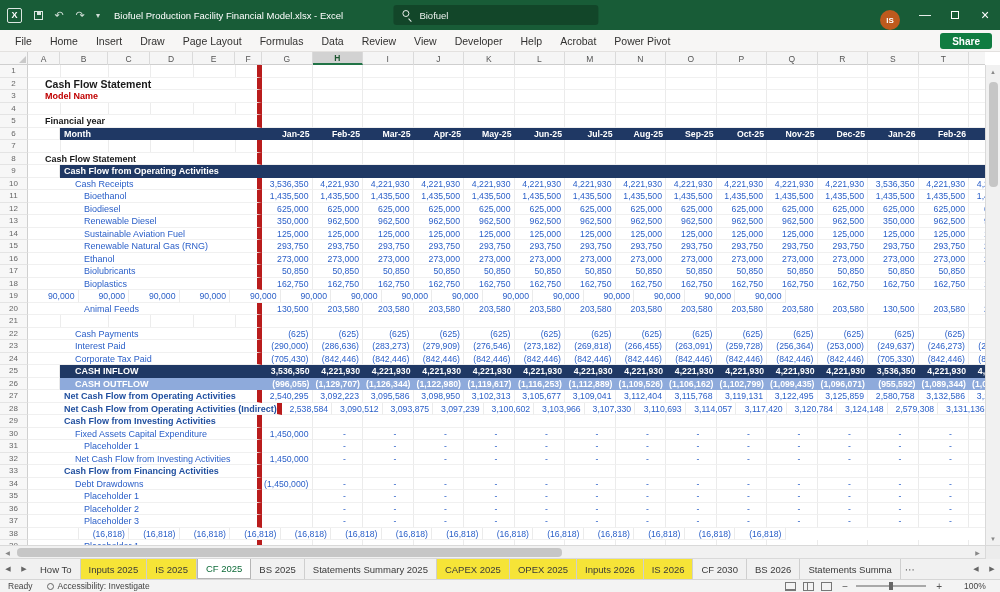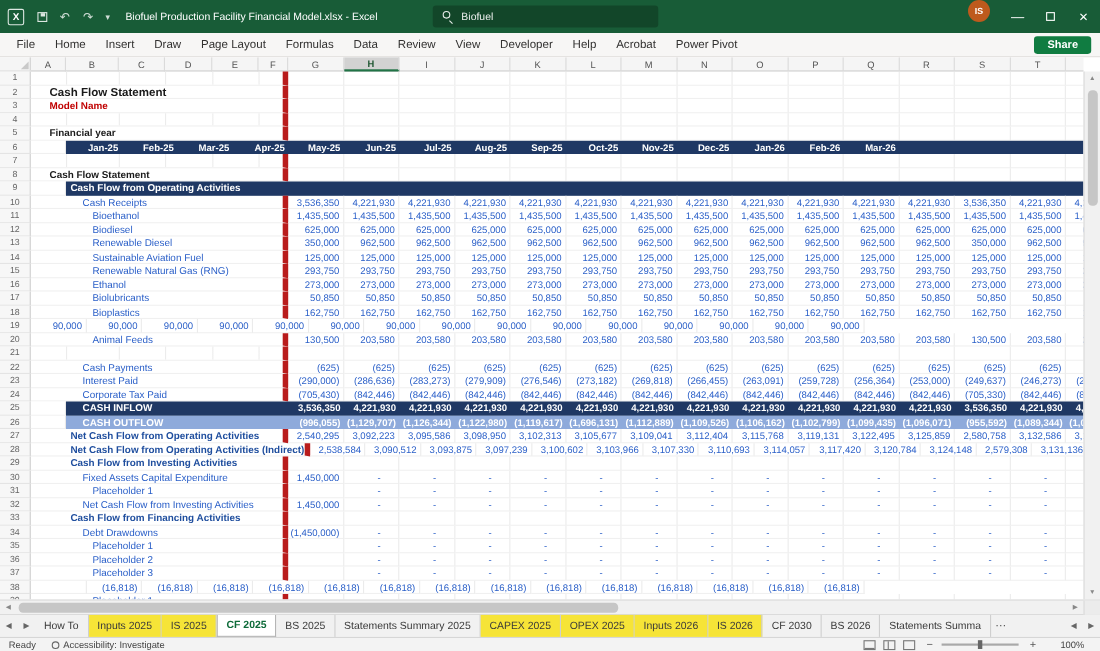--- a/index.html
+++ b/index.html
@@ -15,21 +15,21 @@
   .titlebar{position:relative;height:30px;background:var(--green);display:flex;align-items:center;color:#fff;padding-left:7px;}
   .appicon{width:15px;height:15px;border:1px solid rgba(255,255,255,.85);border-radius:2px;font-size:9px;font-weight:700;display:flex;align-items:center;justify-content:center;margin-right:8px;}
   .tbicon{width:16px;height:16px;display:flex;align-items:center;justify-content:center;font-size:11px;color:rgba(255,255,255,.8);margin-right:5px;}
   .floppy{width:9px;height:9px;border:1px solid rgba(255,255,255,.85);position:relative;}
   .floppy:after{content:"";position:absolute;left:2px;top:0;width:4px;height:3px;background:rgba(255,255,255,.85);}
   .tbicon.chev{font-size:8px;width:10px;}
   .fname{font-size:9.5px;color:#fff;margin-left:6px;white-space:nowrap;}
   .searchbox{position:absolute;left:50%;transform:translateX(-52%);top:5px;width:205px;height:20px;background:rgba(0,0,0,.24);border-radius:3px;display:flex;align-items:center;padding-left:26px;font-size:9.5px;color:rgba(255,255,255,.92);}
   .mag{position:absolute;left:9px;top:5px;width:7px;height:7px;border:1.4px solid rgba(255,255,255,.9);border-radius:50%;}
   .mag:after{content:"";position:absolute;left:6px;top:7px;width:1.4px;height:4px;background:rgba(255,255,255,.9);transform:rotate(-45deg);}
-  .tbright{margin-left:auto;display:flex;align-items:flex-start;height:30px;}
+  .tbright{margin-left:auto;display:flex;align-items:flex-end;height:30px;}
   .avatar{width:20px;height:20px;border-radius:50%;background:#BE5A1D;color:#fff;font-size:8px;font-weight:700;display:flex;align-items:center;justify-content:center;margin-right:10px;}
   .winbtn{width:30px;height:30px;display:flex;align-items:center;justify-content:center;font-size:12px;color:#fff;}
   .winbtn .restorebox{width:8px;height:8px;border:1px solid #fff;display:block;}
   .winbtn.close{font-size:14px;}
 
   
   .menubar{height:22px;background:#F7F6F5;border-bottom:1px solid #E3E1DF;display:flex;align-items:center;padding-left:6px;position:relative;}
   .mtabs{display:flex;height:100%;}
   .mtab{padding:0 9px;font-size:10.5px;color:#323130;display:flex;align-items:center;cursor:default;}
   .share{position:absolute;right:8px;top:3px;height:16px;background:var(--green2);color:#fff;font-size:10px;border-radius:3px;padding:0 12px;display:flex;align-items:center;font-weight:700;}
@@ -79,21 +79,21 @@
   .htrack{flex:1;height:13px;display:flex;align-items:center;}
   .hthumb{width:545px;height:9px;background:#C6C6C6;border-radius:4px;margin-left:2px;}
   .hcorner{width:15px;height:13px;background:#ECECEC;border-left:1px solid #D9D9D9;}
 
   
   .tabbar{height:21px;background:#F1F1F1;border-top:1px solid #D9D9D9;display:flex;align-items:stretch;font-size:9.5px;color:#3a3a3a;}
   .tnav{width:16px;display:flex;align-items:center;justify-content:center;font-size:7px;color:#666;}
   .stabs{display:flex;}
   .stab{padding:0 8px;display:flex;align-items:center;border-right:1px solid #CFCFCF;white-space:nowrap;}
   .stab.yellow{background:var(--yellow);}
-  .stab.active{background:#fff;color:#0E6B39;font-weight:700;border:1px solid #B5B5B5;border-top:none;}
+  .stab.active{background:#fff;color:#0E6B39;font-weight:400;border:1px solid #B5B5B5;border-top:none;}
   .tmore{width:18px;display:flex;align-items:center;justify-content:center;color:#555;font-size:10px;}
   .tspacer{flex:1;}
 
   
   .statusbar{height:13px;background:#F3F3F3;border-top:1px solid #D6D6D6;display:flex;align-items:center;font-size:8.5px;color:#444;padding:0 8px;}
   .sb-ready{margin-right:14px;}
   .accwrap{display:flex;align-items:center;gap:4px;}
   .accicon{width:7px;height:7px;border:1px solid #666;border-radius:50%;display:inline-block;}
   .sbspacer{flex:1;}
   .vicon{width:11px;height:9px;border:1px solid #777;margin-left:7px;display:inline-block;}
@@ -270,20 +270,21 @@
             <div class="c"></div>
             <div class="c"></div>
             <div class="c"></div>
             <div class="c"></div>
             <div class="c"></div>
           </div>
           <div class="row s-months">
             <div class="rn">6</div>
             <div class="acell"></div>
             <div class="band navy">
+              <div class="bandlbl">Month</div>
               <div class="c">Jan-25</div>
               <div class="c">Feb-25</div>
               <div class="c">Mar-25</div>
               <div class="c">Apr-25</div>
               <div class="c">May-25</div>
               <div class="c">Jun-25</div>
               <div class="c">Jul-25</div>
               <div class="c">Aug-25</div>
               <div class="c">Sep-25</div>
               <div class="c">Oct-25</div>
@@ -648,21 +649,21 @@
           <div class="row s-outflow">
             <div class="rn">26</div>
             <div class="acell"></div>
             <div class="band peri">
               <div class="bandlbl">CASH OUTFLOW</div>
               <div class="c">(996,055)</div>
               <div class="c">(1,129,707)</div>
               <div class="c">(1,126,344)</div>
               <div class="c">(1,122,980)</div>
               <div class="c">(1,119,617)</div>
-              <div class="c">(1,696,131)</div>
+              <div class="c">(1,116,253)</div>
               <div class="c">(1,112,889)</div>
               <div class="c">(1,109,526)</div>
               <div class="c">(1,106,162)</div>
               <div class="c">(1,102,799)</div>
               <div class="c">(1,099,435)</div>
               <div class="c">(1,096,071)</div>
               <div class="c">(955,592)</div>
               <div class="c">(1,089,344)</div>
               <div class="c">(1,085,980)</div>
             </div>

